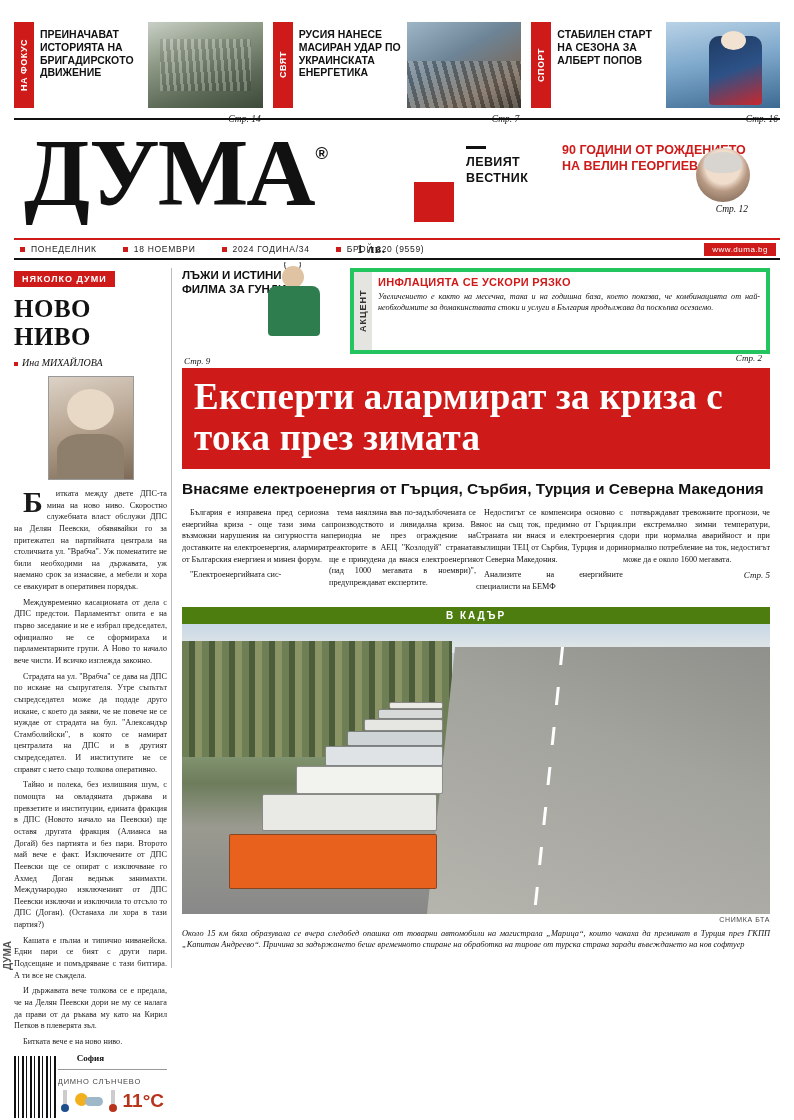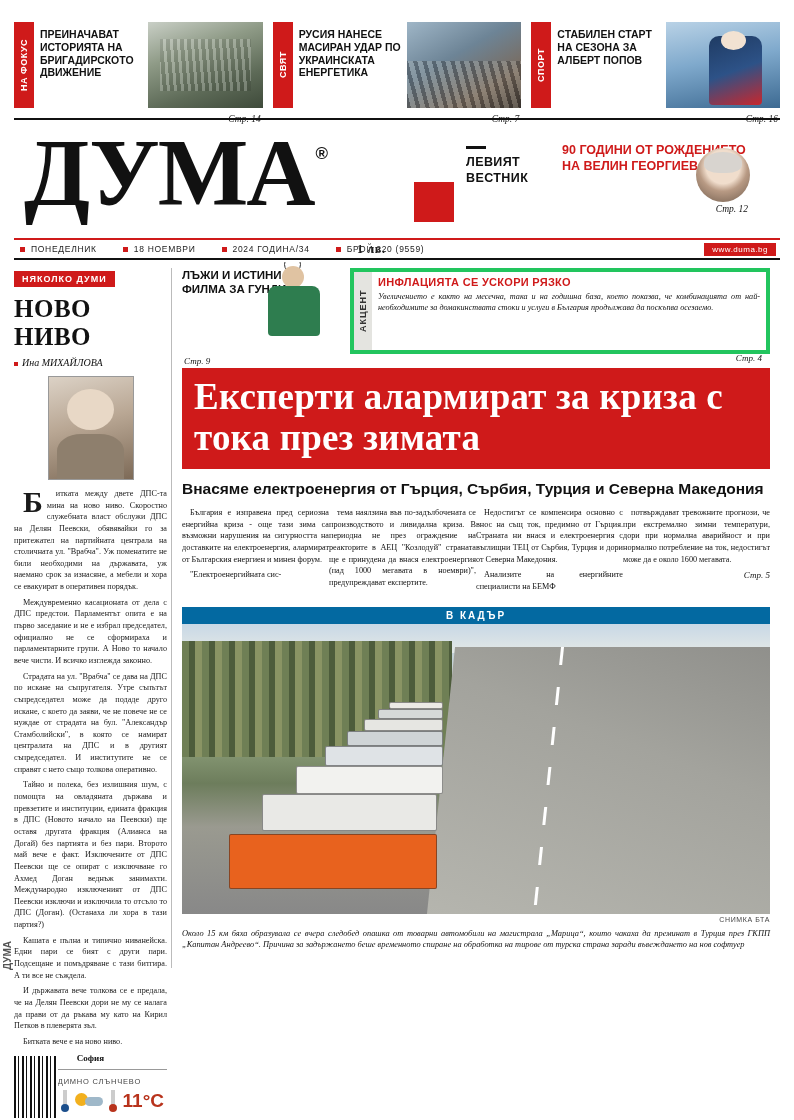--- a/index.html
+++ b/index.html
@@ -194,21 +194,21 @@
     font-family:"Liberation Sans",sans-serif; font-weight:bold; font-size: 15.5px;
     line-height:1.3; margin: 10px 0 8px; color:#111;
   }
   .three-col { display:flex; gap: 0; }
   .three-col .c { flex:1; font-size:8.2px; line-height:1.42; text-align:justify; }
   .three-col .c p { margin:0 0 4px; text-indent: 8px; }
   .jump { font-style:italic; font-size:9px; text-align:right; margin-top:2px; }
 
   
   .vkadar {
-    margin-top: 10px; background:#0369a1; color:#fff; text-align:center;
+    margin-top: 10px; background:#4d7c0f; color:#fff; text-align:center;
     font-family:"Liberation Sans",sans-serif; font-weight:bold; font-size:10px;
     letter-spacing:2px; padding: 3px 0;
   }
   .bigphoto {
     height: 290px; position: relative; overflow: hidden;
     background: linear-gradient(180deg,#b9cbdc 0%,#cdd6cf 22%,#8ea07b 40%,#6d7d5c 55%,#9a9a90 70%,#888 100%);
   }
   .road {
     position:absolute; left: 44%; top: 8%; width: 60%; height: 92%;
     background: linear-gradient(200deg,#8e8e8a 0%,#a3a39d 40%,#b5b5ae 100%);
@@ -348,21 +348,21 @@
           </div>
           <div class="promo-page">Стр. 9</div>
         </div>
 
         <div class="accent-box">
           <div class="accent-tab">АКЦЕНТ</div>
           <div class="accent-body">
             <div class="accent-head">ИНФЛАЦИЯТА СЕ УСКОРИ РЯЗКО</div>
             <div class="accent-text">Увеличението е както на месечна, така и на годишна база, което показва, че комбинацията от най-необходимите за домакинствата стоки и услуги в България продължава да поскъпва осезаемо.</div>
           </div>
-          <div class="accent-page">Стр. 4</div>
+          <div class="accent-page">Стр. 2</div>
         </div>
       </div>
 
       <div class="headline">Експерти алармират за криза с тока през зимата</div>
       <div class="subhead">Внасяме електроенергия от Гърция, Сърбия, Турция и Северна Македония</div>
 
       <div class="three-col">
         <div class="c">
           <p>България е изправена пред сериозна енергийна криза - още тази зима са възможни нарушения на сигурността на доставките на електроенергия, алармират от Българския енергиен и минен форум.</p>
           <p>"Електроенергийната сис-</p>

